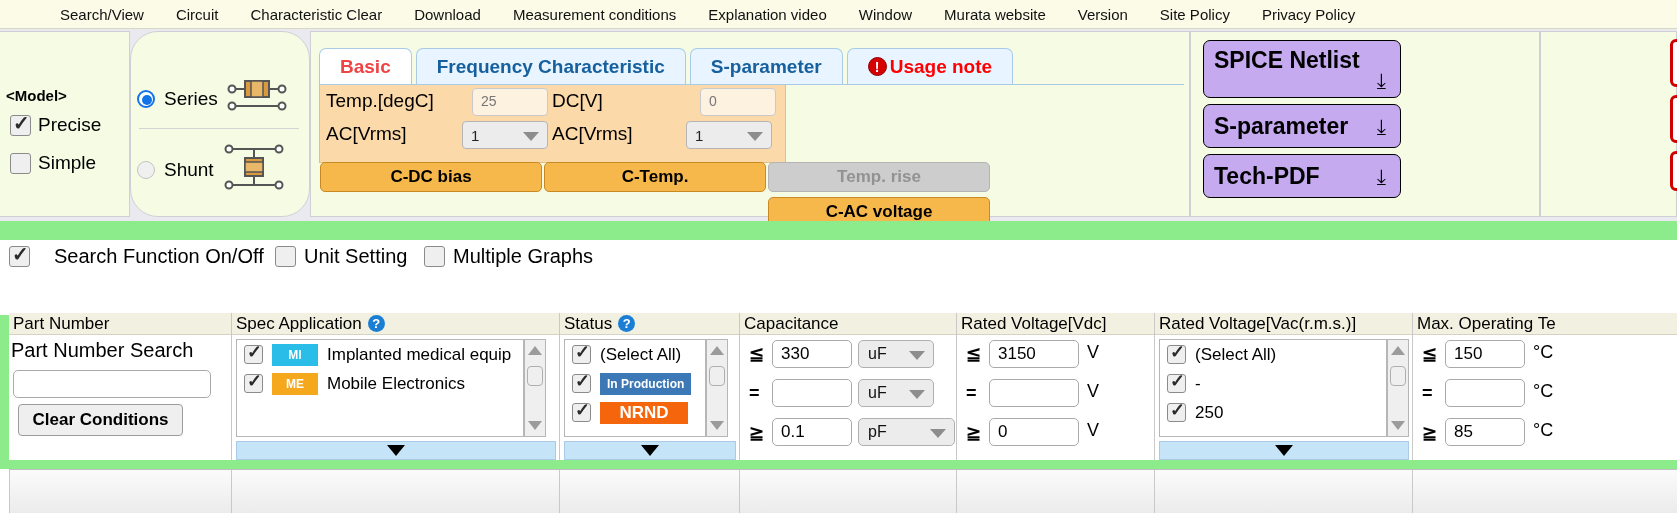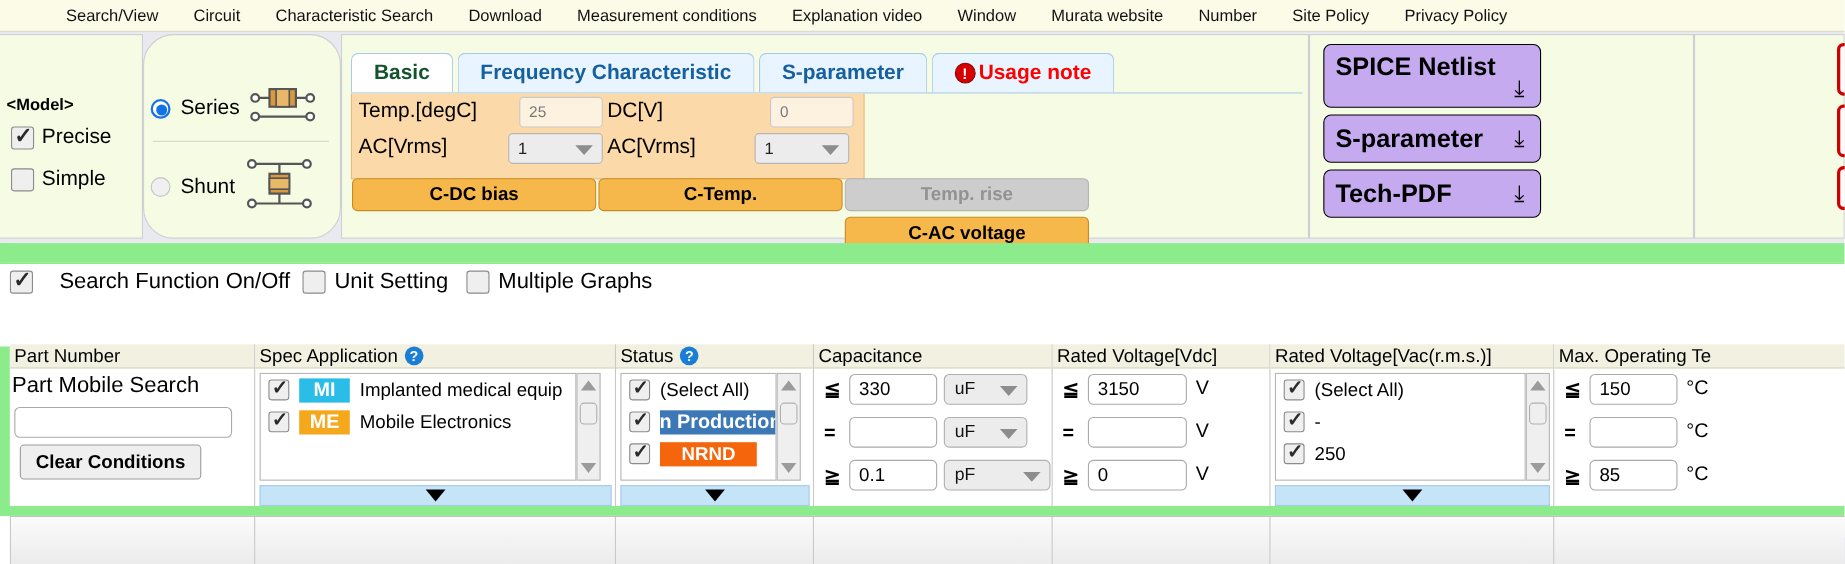--- a/index.html
+++ b/index.html
@@ -64,21 +64,21 @@
   .circ-divider { position:absolute; left:8px; top:96px; width:160px; height:1px; background:#d4d4d4;}
 
   
   .tabrow { position:absolute; left:8px; top:16px; display:flex; align-items:flex-end; }
   .tab {
     height:36px; padding:0 20px; display:flex; align-items:center; justify-content:center;
     font-size:19px; font-weight:bold; color:#16609e;
     background:#e8f4ff; border:1px solid #a9cbe8; border-bottom:none;
     border-radius:7px 7px 0 0; margin-right:4px; white-space:nowrap;
   }
-  .tab.active { background:#ffffff; color:#14532d; border-color:#a9cbe8; }
+  .tab.active { background:#ffffff; color:#ef4444; border-color:#a9cbe8; }
   .tab.warn { color:#ff0000; gap:3px; }
   .tab-underline { position:absolute; left:8px; top:52px; width:865px; height:1px; background:#a9cbe8;}
   .bang {
     width:19px;height:19px;border-radius:50%;background:#d70000;color:#fff;
     font-size:14px;font-weight:bold;display:inline-flex;align-items:center;justify-content:center;
     border:1px solid #8e0000;
   }
 
   
   #paramgrid{
@@ -159,21 +159,21 @@
   .qmark{
     width:17px;height:17px;border-radius:50%;background:#1a7fd4;color:#fff;font-size:13px;font-weight:bold;
     display:inline-flex;align-items:center;justify-content:center;flex:none;
   }
   .listbox{
     position:absolute;background:#fff;border:1px solid #b6b6b6;overflow:hidden;
   }
   .lrow{display:flex;align-items:center;gap:9px;height:29px;padding-left:7px;font-size:17px;color:#000;}
   .tagpill{
     display:inline-flex;align-items:center;justify-content:center;height:22px;min-width:46px;
-    font-size:18px;font-weight:bold;color:#fff;padding:0 7px;white-space:nowrap;
+    font-size:12px;font-weight:bold;color:#fff;padding:0 7px;white-space:nowrap;
   }
   .scroll{
     position:absolute;width:22px;background:#efefef;border:1px solid #b6b6b6;
   }
   .scroll .up,.scroll .dn{position:absolute;left:3px;width:0;height:0;border-left:7px solid transparent;border-right:7px solid transparent;}
   .scroll .up{top:6px;border-bottom:9px solid #9b9b9b;}
   .scroll .dn{bottom:6px;border-top:9px solid #9b9b9b;}
   .scroll .thumb{position:absolute;left:2px;top:26px;width:16px;height:20px;background:#efefef;border:1px solid #b0b0b0;border-radius:4px;}
 
   .cmpsym{position:absolute;font-size:18px;color:#000;font-weight:bold;}
@@ -197,27 +197,27 @@
   #bottomstrip{position:absolute;left:9px;top:469px;width:1668px;height:44px;background:#f3f3f3;border-top:1px solid #c0c0c0;}
   #bottomstrip .bcell{position:absolute;top:0;height:44px;border-left:1px solid #c9c9c9;background:linear-gradient(#fbfbfb,#ebebeb);}
 </style>
 </head>
 <body>
 
 <div id="menubar">
   <div class="mspacer"></div>
   <div class="mitem">Search/View</div>
   <div class="mitem">Circuit</div>
-  <div class="mitem">Characteristic Search</div>
+  <div class="mitem">Characteristic Clear</div>
   <div class="mitem">Download</div>
   <div class="mitem">Measurement conditions</div>
   <div class="mitem">Explanation video</div>
   <div class="mitem">Window</div>
   <div class="mitem">Murata website</div>
-  <div class="mitem">Number</div>
+  <div class="mitem">Version</div>
   <div class="mitem">Site Policy</div>
   <div class="mitem">Privacy Policy</div>
 </div>
 
 <div id="upper">
 
   <div class="panelbox" id="model-box">
     <div class="model-title">&lt;Model&gt;</div>
     <div class="chkrow" style="left:10px; top:82px;">
       <span class="cbx lg chk"></span>
@@ -374,21 +374,21 @@
   <div id="advsearch">
     <span>Advanced</span>
 
   </div>
 </div>
 
 <div id="filters">
 
   <div class="fcol" style="left:0px; width:222px;">
     <div class="fhead">Part Number</div>
-    <div style="position:absolute;left:2px;top:26px;font-size:20px;color:#000;">Part Mobile Search</div>
+    <div style="position:absolute;left:2px;top:26px;font-size:20px;color:#000;">Part Number Search</div>
     <input class="ftext" style="left: 4px; top: 57px; width: 198px;" value="">
     <div style="position:absolute;left:9px;top:91px;width:165px;height:32px;background:#efefef;border:1px solid #9b9b9b;border-radius:4px;display:flex;align-items:center;justify-content:center;font-size:17px;font-weight:bold;color:#000;">Clear Conditions</div>
   </div>
 
   <div class="fcol" style="left:222px; width:328px;">
     <div class="fhead">
       <span>Spec Application</span>
       <span class="qmark">?</span>
     </div>
     <div class="listbox" style="left:4px; top:26px; width:288px; height:98px;">

